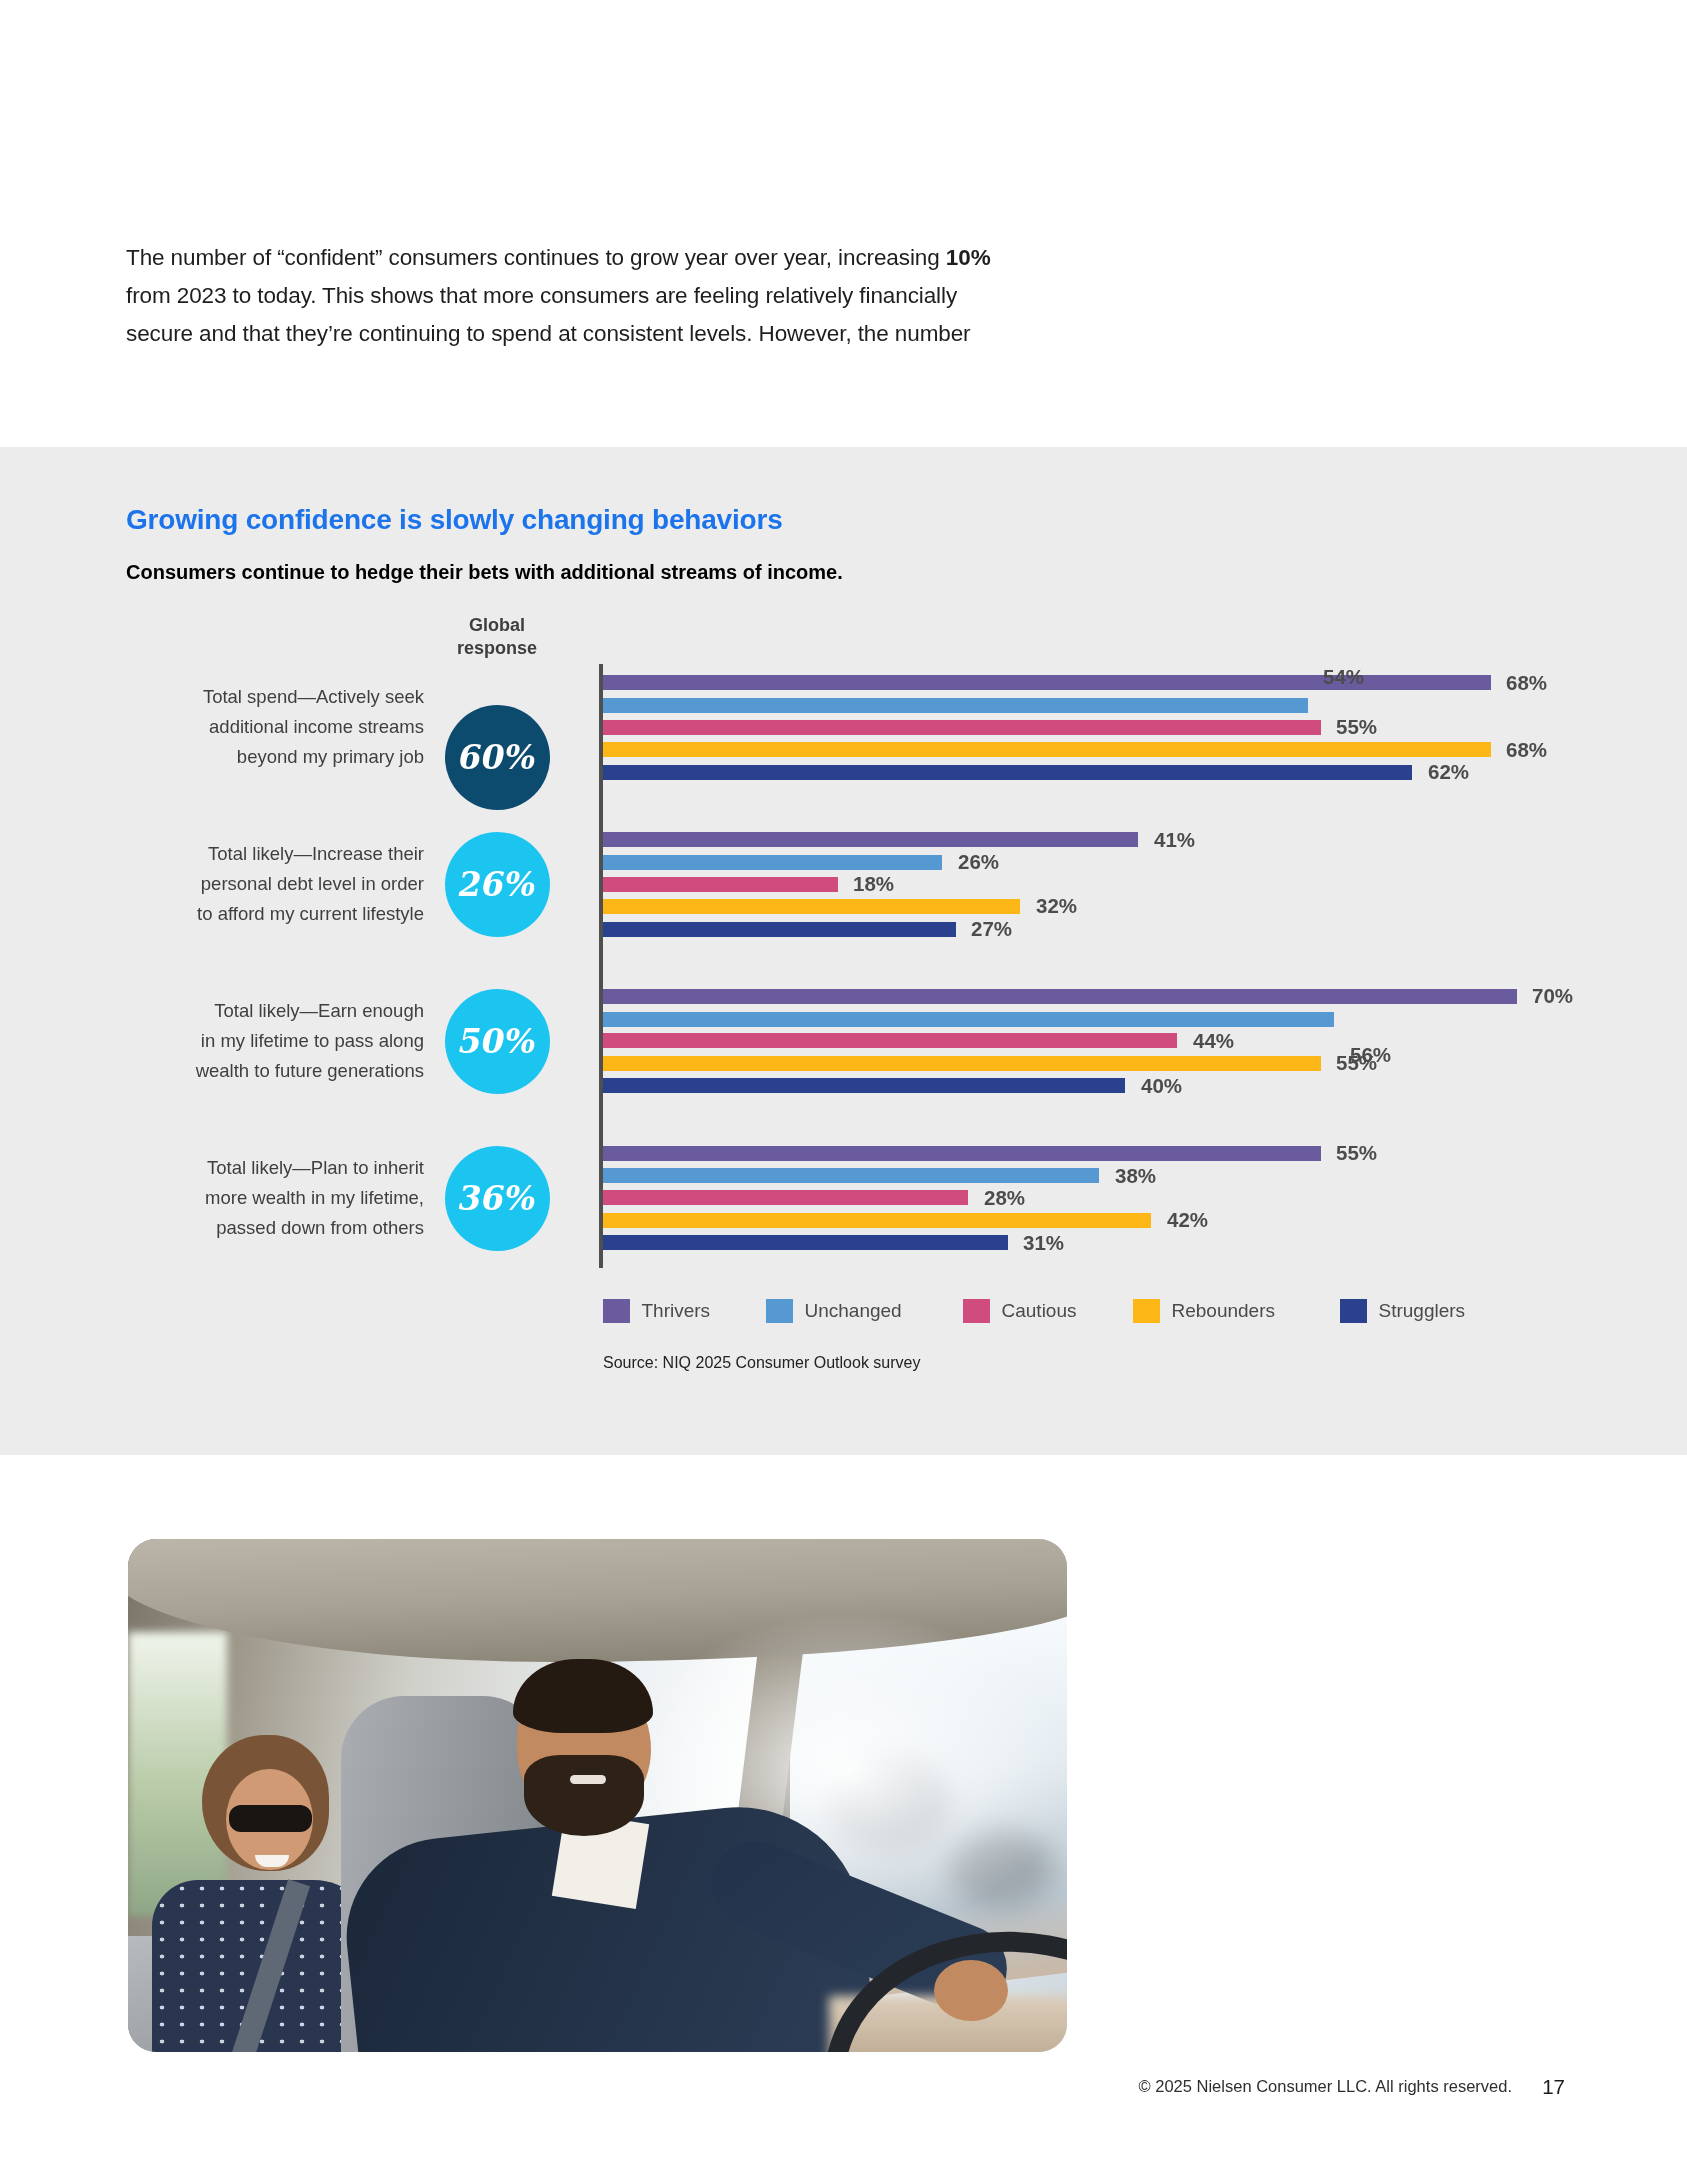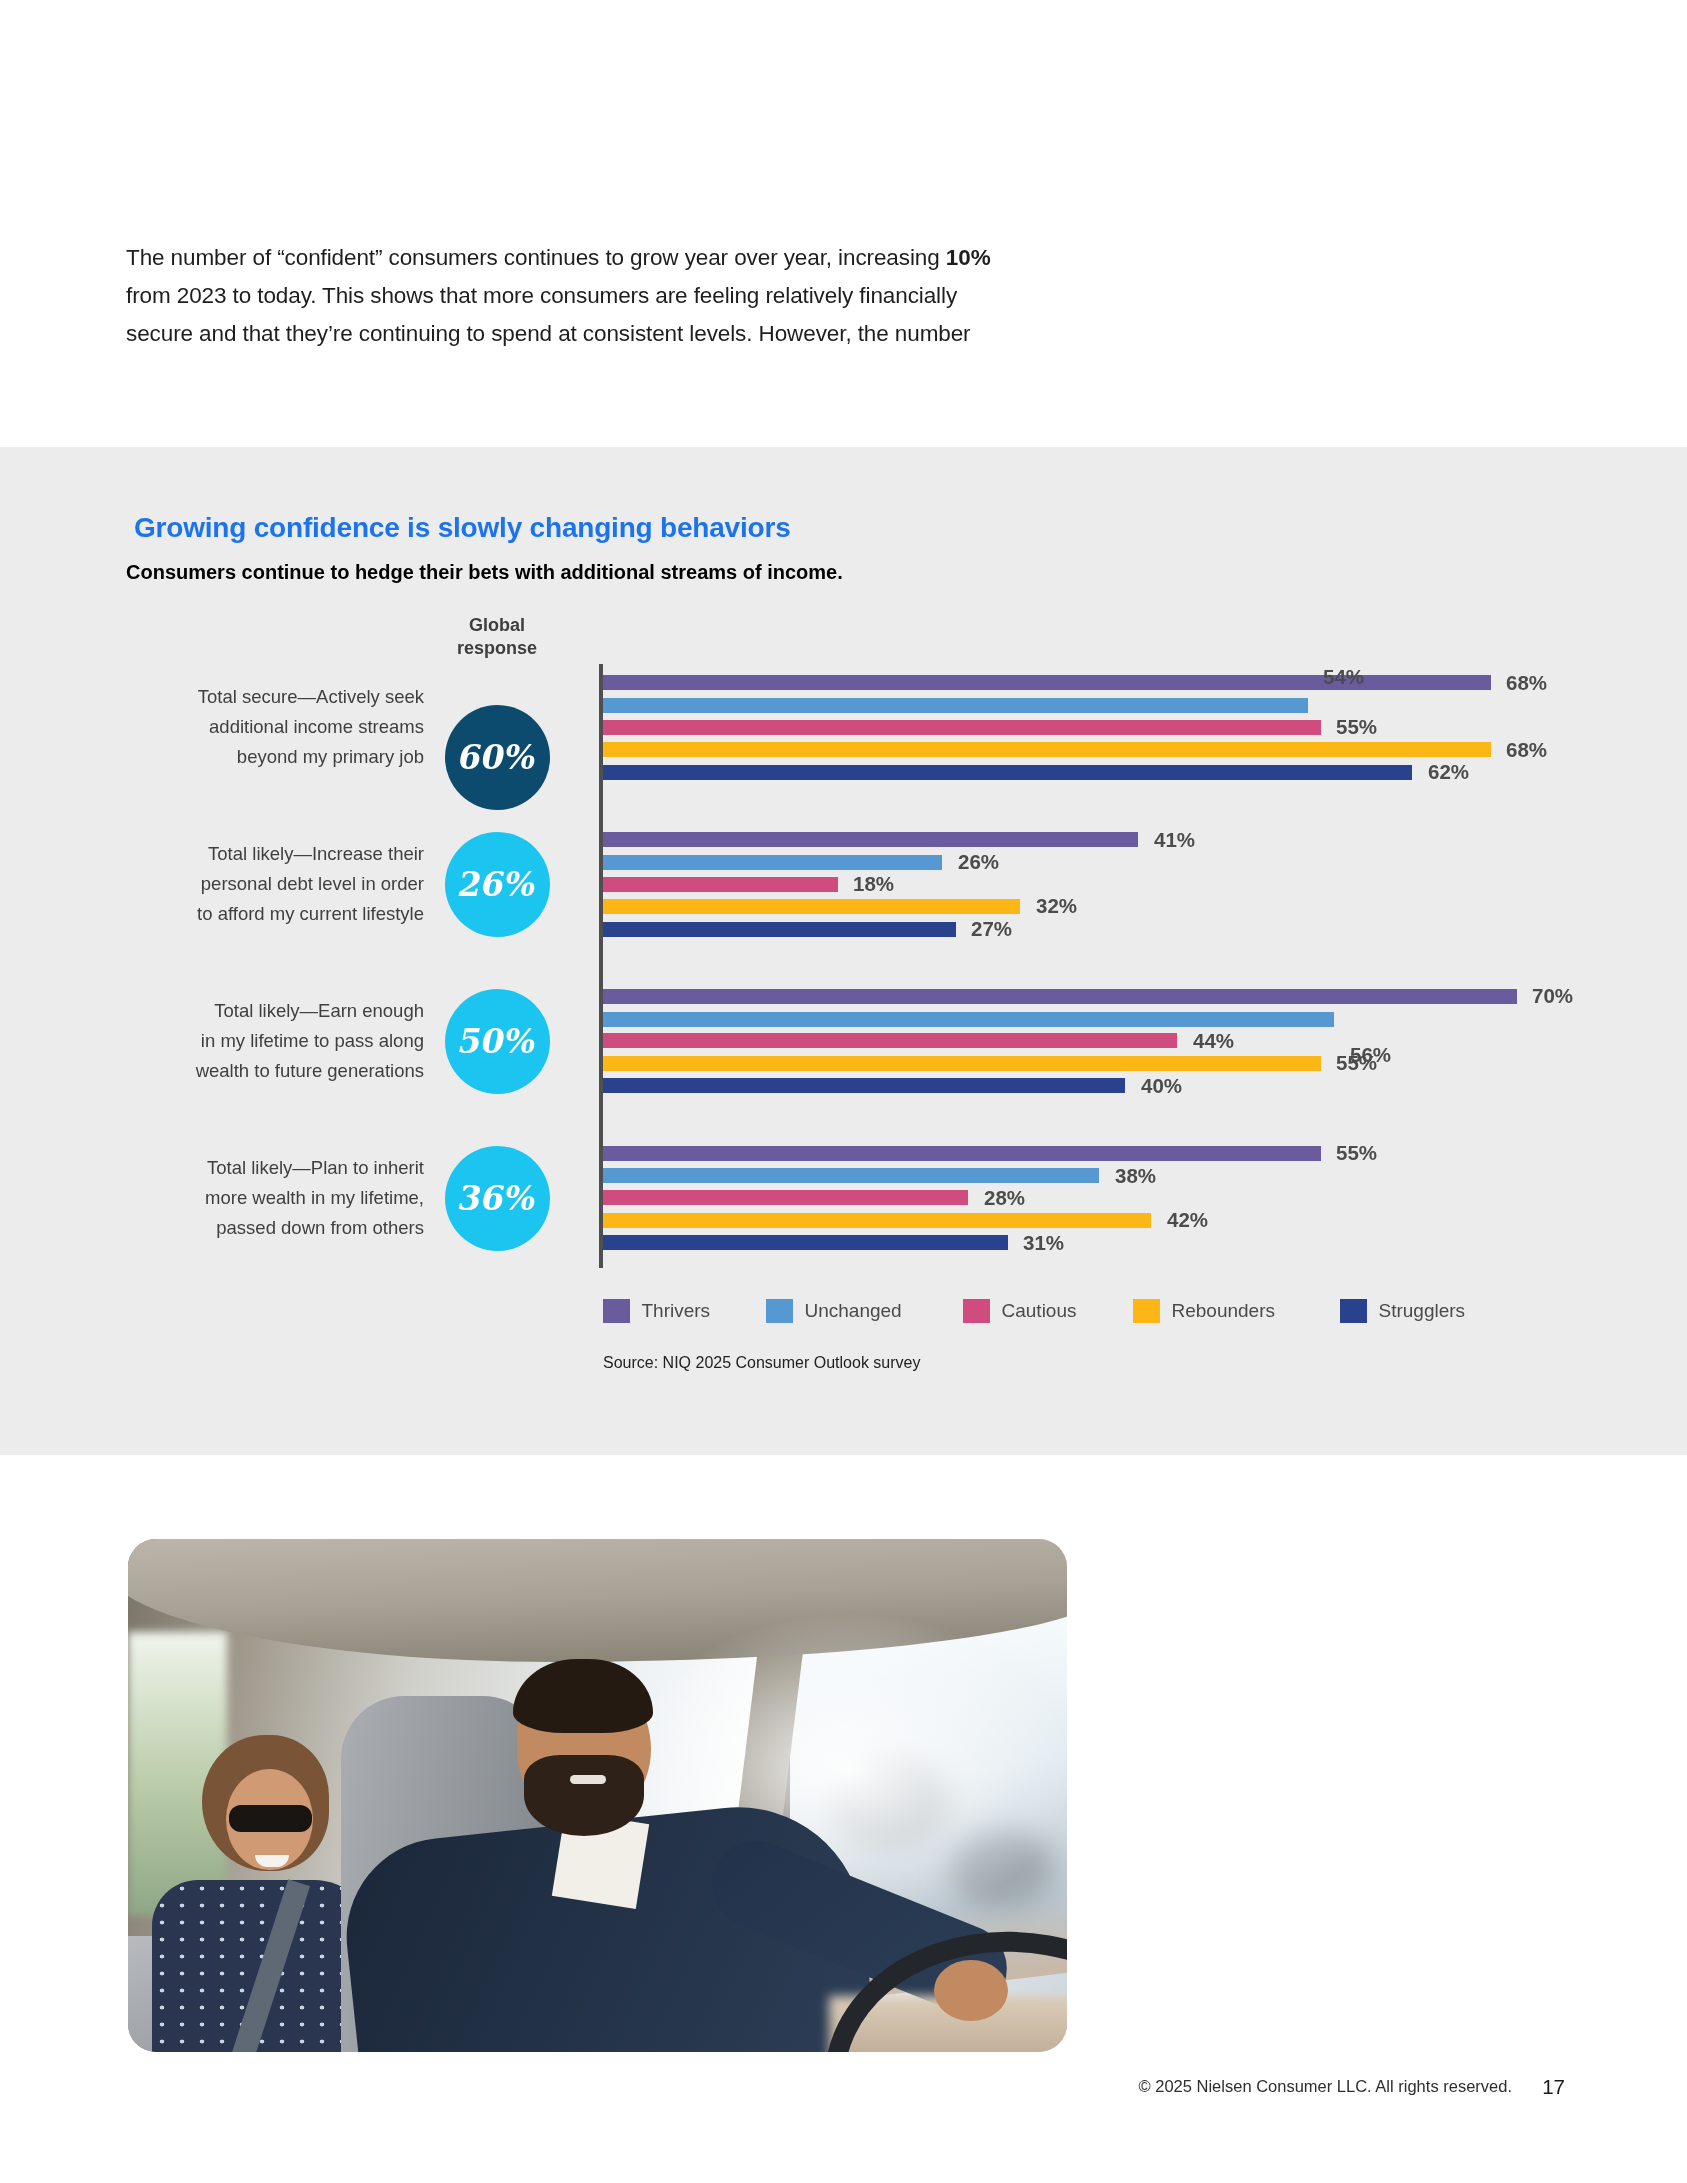--- a/index.html
+++ b/index.html
@@ -3,21 +3,21 @@
 <meta charset="utf-8">
 <style>
   html,body{margin:0;padding:0;width:1687px;height:2183px;overflow:hidden;background:#ffffff;
     font-family:"Liberation Sans",sans-serif;position:relative;}
   
   #intro{position:absolute;left:126px;top:239px;width:1032px;font-size:22.5px;line-height:38px;
     color:#1e1e1e;letter-spacing:-0.1px;}
   #intro b{font-weight:bold;}
   
   .panel{position:absolute;left:0;top:447px;width:1687px;height:1008px;background:#EDECED;}
-  .panel-title{position:absolute;left:126px;top:504px;margin:8px;font-size:28px;font-weight:600;
+  .panel-title{position:absolute;left:126px;top:504px;margin:0;font-size:28px;font-weight:600;
     letter-spacing:-0.2px;}
   .panel-subtitle{position:absolute;left:126px;top:561px;font-size:20px;font-weight:bold;color:#000000;}
   .col-header{position:absolute;left:398px;top:614px;width:198px;text-align:center;font-size:18px;
     line-height:22.5px;font-weight:bold;color:#3E3E3E;}
   .axis{position:absolute;left:599px;top:664px;width:4px;height:604px;background:#4F4F4F;}
   .cat-label{position:absolute;left:126px;width:298px;text-align:right;font-size:18.5px;
     line-height:30px;color:#3F3F3F;}
   .badge{position:absolute;width:105px;height:105px;border-radius:50%;text-align:center;
     line-height:105px;font-family:"DejaVu Serif",serif;font-style:italic;font-weight:bold;
     font-size:33px;color:#ffffff;}
@@ -87,21 +87,21 @@
 
 <div class="col-header">
   <div>Global</div>
   <div>response</div>
 </div>
 
 <div class="axis"></div>
 
 <div id="chart">
     <div class="cat-label" style="top: 682px;">
-      <div>Total secure—Actively seek</div>
+      <div>Total spend—Actively seek</div>
       <div>additional income streams</div>
       <div>beyond my primary job</div>
     </div>
     <div class="badge" style="left: 445px; top: 705px; background: #0c4a6e;">60%</div>
     <div class="bar" style="left: 603px; top: 675px; width: 888px; background: rgb(106, 91, 158);"></div>
     <div class="bar-val" style="left: 1506px; top: 673px;">68%</div>
     <div class="bar" style="left: 603px; top: 698px; width: 705px; background: rgb(85, 152, 210);"></div>
     <div class="bar-val" style="left: 1323px; top: 667px;">54%</div>
     <div class="bar" style="left: 603px; top: 720px; width: 718px; background: rgb(208, 76, 126);"></div>
     <div class="bar-val" style="left: 1336px; top: 717px;">55%</div>

